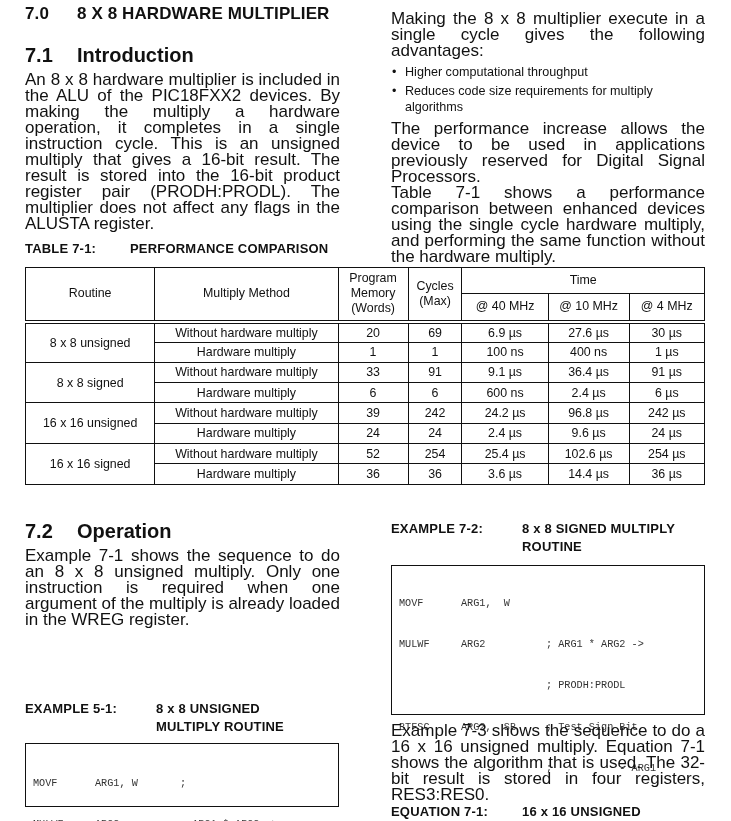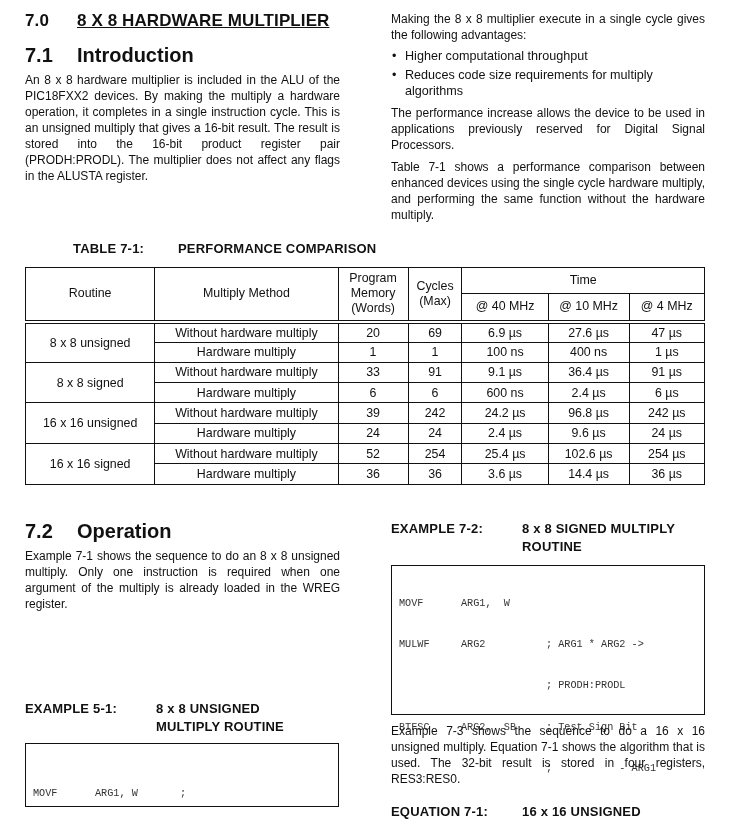--- a/index.html
+++ b/index.html
@@ -5,52 +5,52 @@
   * { box-sizing: border-box; margin: 0; padding: 0; }
   html, body { width: 731px; height: 821px; background: #ffffff; overflow: hidden; }
   body { position: relative; font-family: "Liberation Sans", sans-serif; color: #111; }
 
   .abs { position: absolute; }
 
   h1.sec { font-family: "Liberation Sans", sans-serif; font-weight: bold; font-size: 17px; letter-spacing: 0.1px; }
   h2.sub { font-family: "Liberation Sans", sans-serif; font-weight: bold; font-size: 20px; }
   .num { display: inline-block; }
 
-  .para { font-size: 12px; line-height: 16px; text-align: justify; text-align-last: left; }
-  .para + .para { margin-top: 6px; }
+  .para { font-size: 17px; line-height: 16px; text-align: justify; text-align-last: left; }
+  .para + .para { }
 
   ul.bullets { list-style: none; font-size: 12.6px; line-height: 16px; margin: 5px 0 6px 0; }
   ul.bullets li { position: relative; padding-left: 14px; margin-bottom: 3px; }
   ul.bullets li .dot { position: absolute; left: 1px; top: 0; }
 
   .cap { font-weight: bold; font-size: 13px; letter-spacing: 0.2px; }
   .cap .lbl { display: inline-block; }
   .cap .ttl { display: inline-block; }
 
   
   table.perf { position: absolute; left: 25px; top: 267px; width: 680px; border-collapse: collapse; font-size: 12.4px; }
   table.perf th, table.perf td { border: 1px solid #111; text-align: center; padding: 0; }
   table.perf th { font-weight: normal; line-height: 15px; }
   table.perf thead tr.h1 th { height: 26px; }
   table.perf thead tr.h2 th { height: 28px; }
   table.perf tbody tr td { height: 20.3px; line-height: 18px; }
   table.perf tbody tr:first-child td { border-top: 4px double #111; }
   table.perf td.method { text-align: center; }
 
   
-  .code { position: absolute; border: 1px solid #111; font-family: "Liberation Mono", monospace; font-size: 10.2px; line-height: 13.8px; color: #333; padding: 15px 7px; white-space: pre; }
+  .code { position: absolute; border: 1px solid #111; font-family: "Liberation Mono", monospace; font-size: 10.2px; line-height: 13.8px; color: #333; padding: 5px 7px; white-space: pre; }
   .code .row { display: flex; }
   .code .c1 { width: 62px; }
   .code .c2 { width: 85px; }
   .code .c3 { }
 </style>
 </head>
 <body>
 
-<h1 class="sec abs" style="left:25px; top:11px;text-decoration:underline;">
+<h1 class="sec abs" style="left:25px; top:4px;">
   <span class="num" style="width:52px;">7.0</span><span>8 X 8 HARDWARE MULTIPLIER</span>
 </h1>
 
 <h2 class="sub abs" style="left:25px; top:44px;">
   <span class="num" style="width:52px;">7.1</span><span>Introduction</span>
 </h2>
 
 <div class="abs" style="left:25px; top:72px; width:315px;">
   <p class="para">An 8 x 8 hardware multiplier is included in the ALU of the PIC18FXX2 devices. By making the multiply a hardware operation, it completes in a single instruction cycle. This is an unsigned multiply that gives a 16-bit result. The result is stored into the 16-bit product register pair (PRODH:PRODL). The multiplier does not affect any flags in the ALUSTA register.</p>
 </div>
@@ -59,21 +59,21 @@
   <p class="para">Making the 8 x 8 multiplier execute in a single cycle gives the following advantages:</p>
   <ul class="bullets">
     <li><span class="dot">•</span><span>Higher computational throughput</span></li>
     <li><span class="dot">•</span><span>Reduces code size requirements for multiply algorithms</span></li>
   </ul>
   <p class="para">The performance increase allows the device to be used in applications previously reserved for Digital Signal Processors.</p>
   <p class="para">Table 7-1 shows a performance comparison between enhanced devices using the single cycle hardware multiply, and performing the same function without the hardware multiply.</p>
 </div>
 
 <div class="cap abs" style="left:25px; top:241px;">
-  <span class="lbl" style="width:105px;margin-left:48px;">TABLE 7-1:</span><span class="ttl">PERFORMANCE COMPARISON</span>
+  <span class="lbl" style="width:105px;">TABLE 7-1:</span><span class="ttl">PERFORMANCE COMPARISON</span>
 </div>
 
 <table class="perf">
   <colgroup>
     <col style="width:120px">
       <col style="width:170px">
       <col style="width:65px">
       <col style="width:50px">
       <col style="width:80px">
       <col style="width:75px">
@@ -95,21 +95,21 @@
   </thead>
   <tbody>
 
     <tr>
       <td rowspan="2">8 x 8 unsigned</td>
       <td class="method">Without hardware multiply</td>
       <td>20</td>
       <td>69</td>
       <td>6.9 µs</td>
       <td>27.6 µs</td>
-      <td>47 µs</td>
+      <td>30 µs</td>
     </tr>
     <tr>
       <td class="method">Hardware multiply</td>
       <td>1</td>
       <td>1</td>
       <td>100 ns</td>
       <td>400 ns</td>
       <td>1 µs</td>
     </tr>
 

